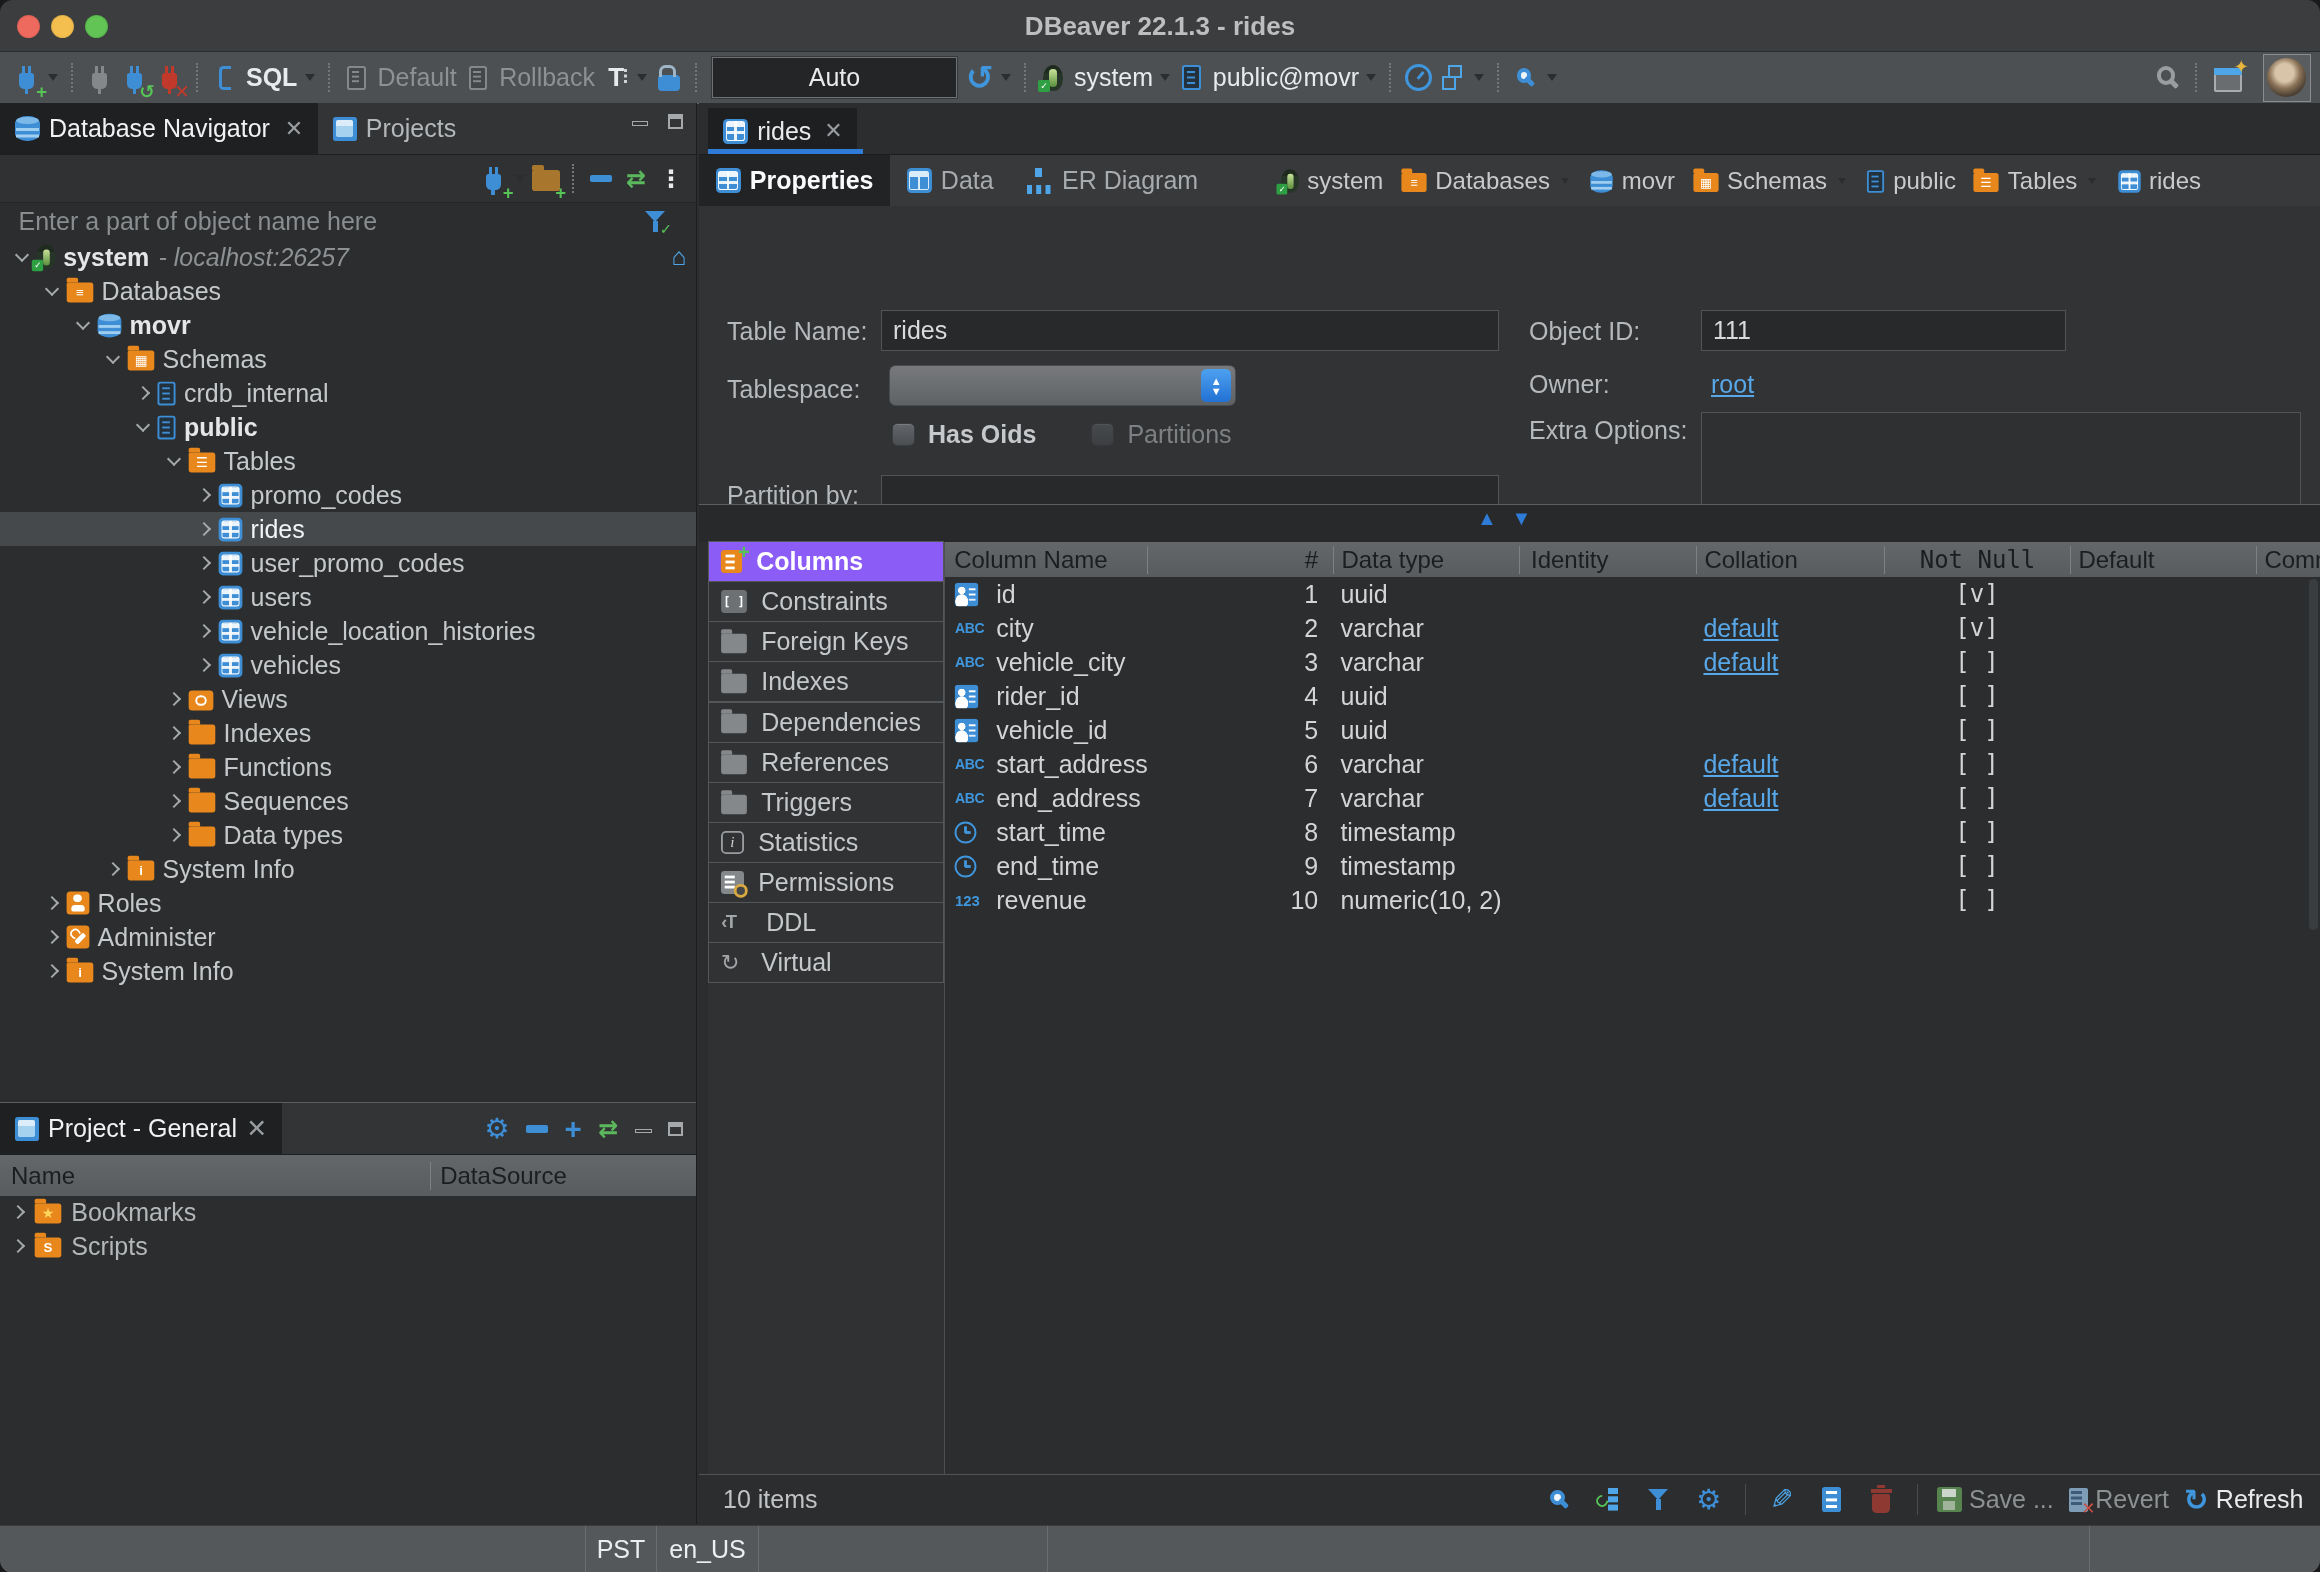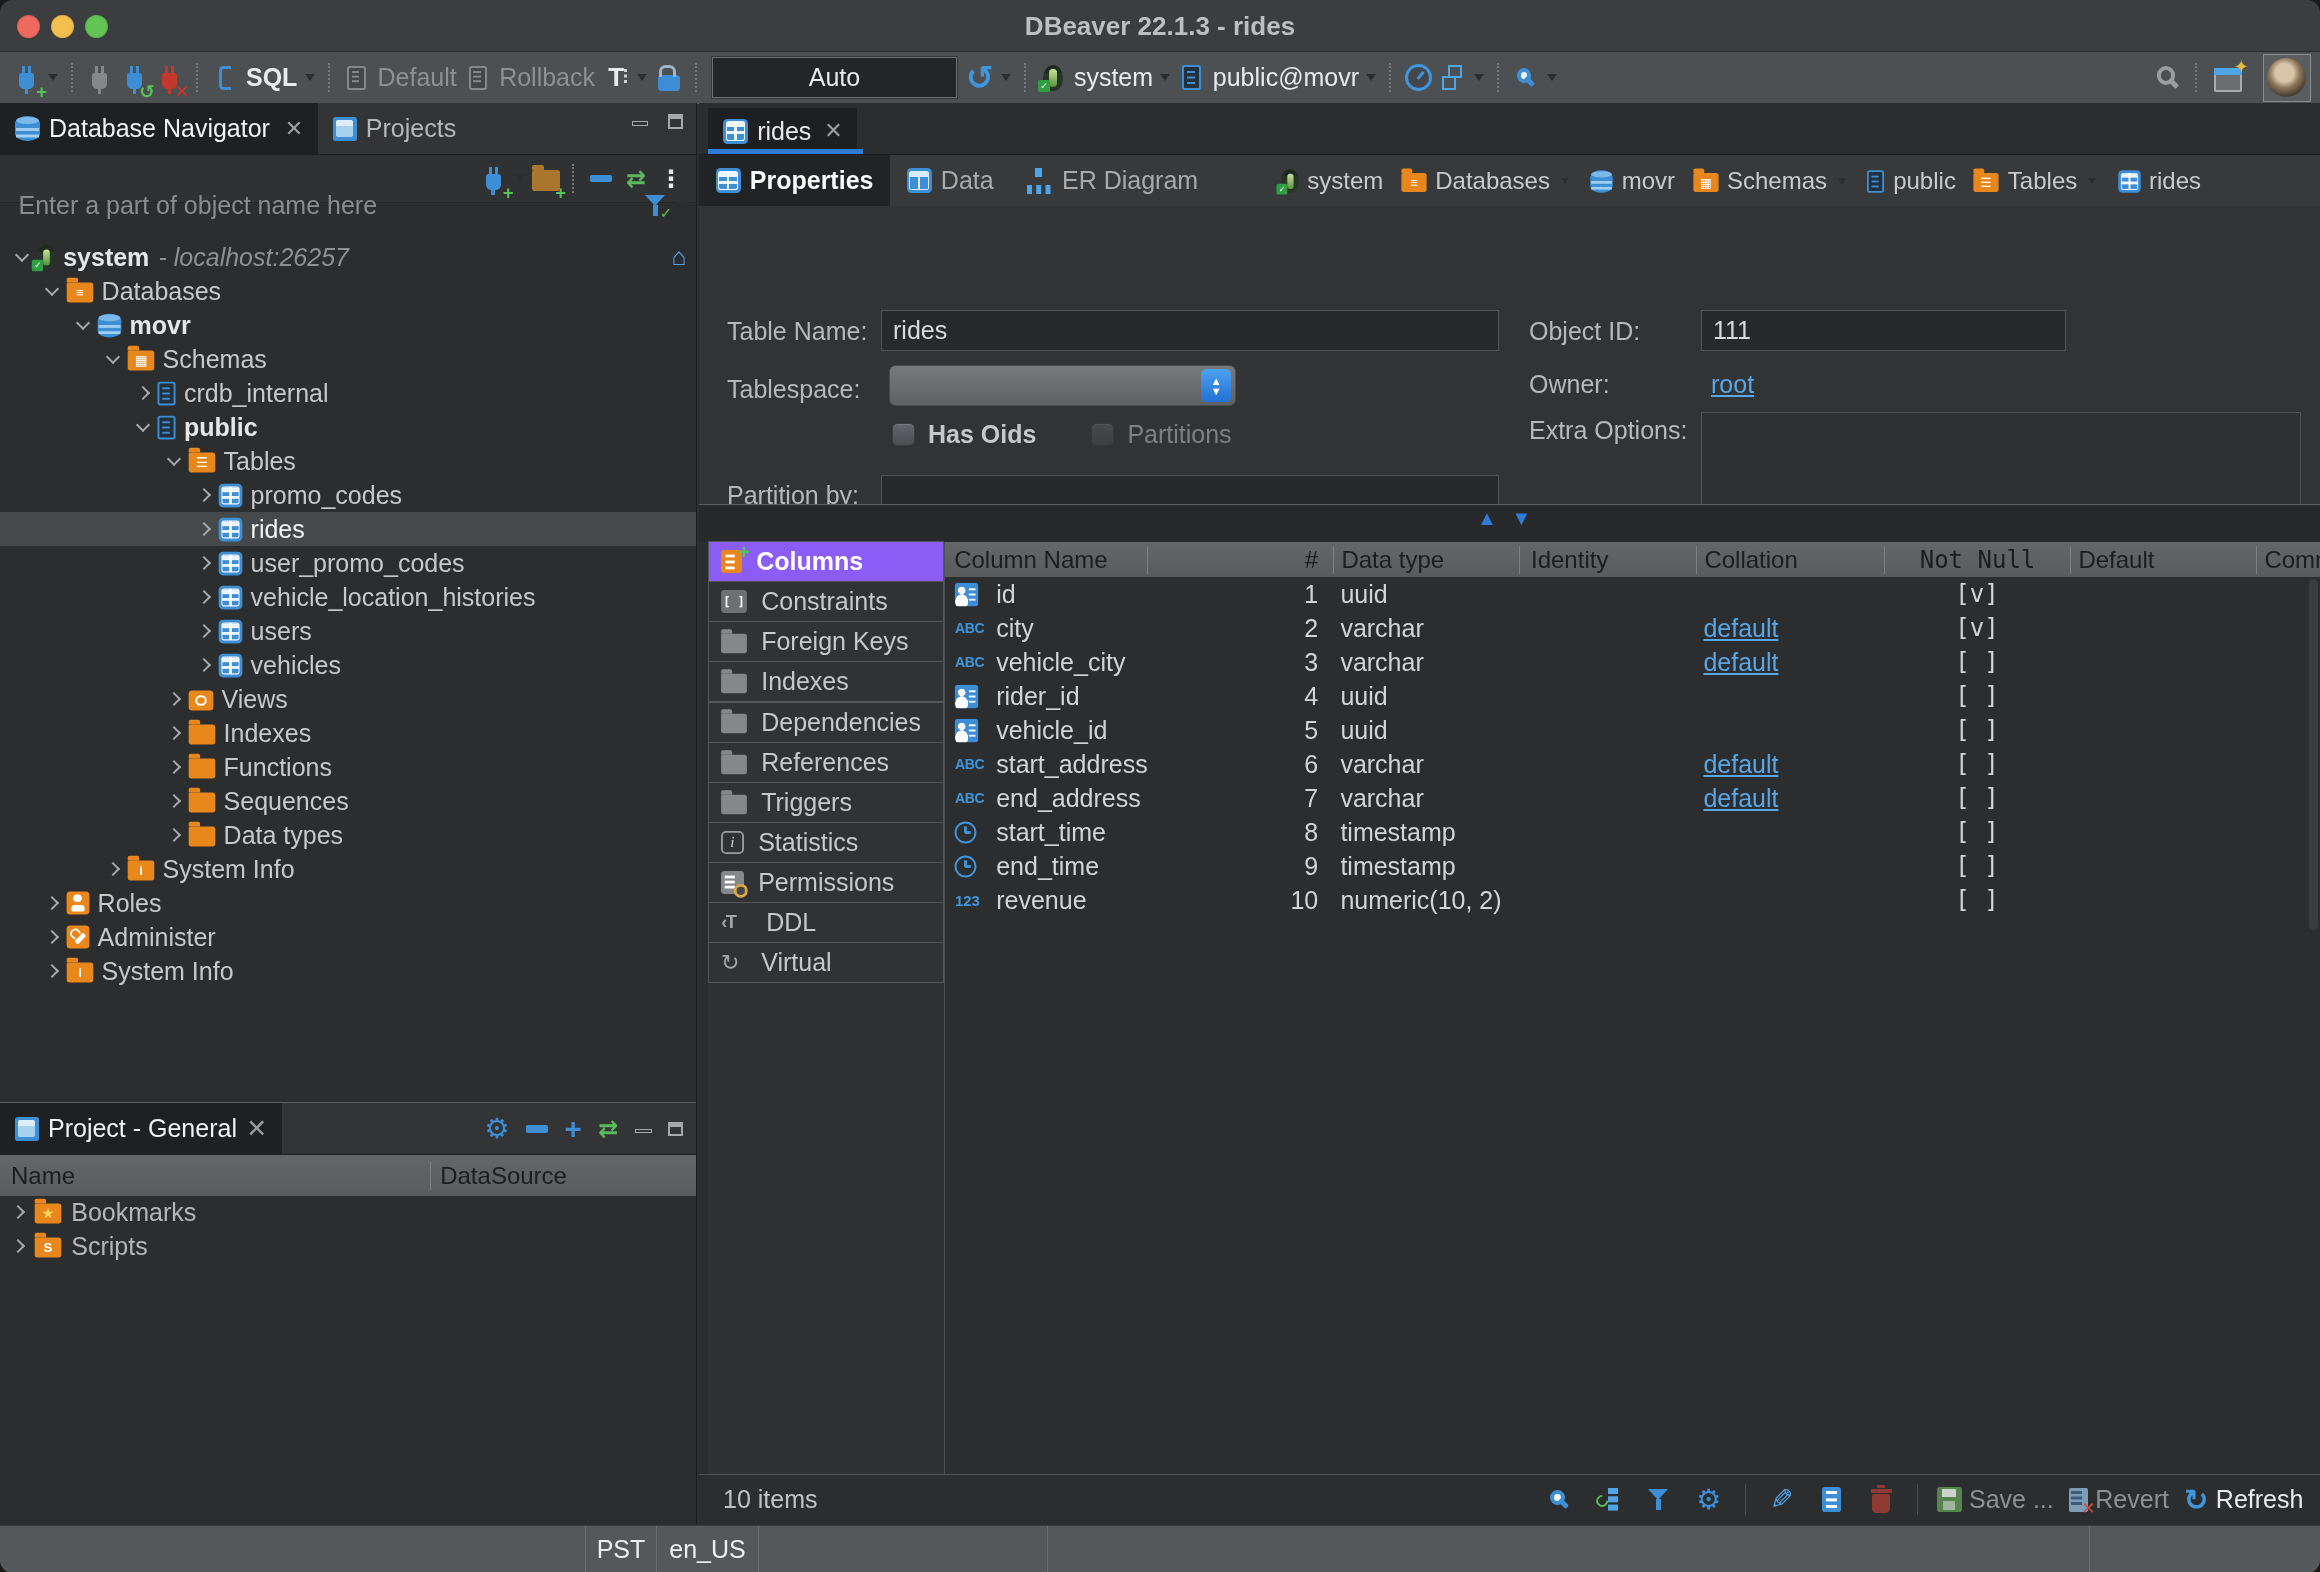--- a/index.html
+++ b/index.html
@@ -167,21 +167,21 @@
   .ch.r{transform:rotate(-45deg);margin-right:3.7px;}
   .ch.d{transform:rotate(45deg);margin-top:-3.7px;margin-right:3.7px;}
   
   .left{position:absolute;left:0;top:103px;width:697px;height:1421px;background:#2b2d2e;border-right:1.8px solid #1c1d1e;}
   .nav-tabbar{position:absolute;left:0;top:0;right:0;height:52px;background:#323436;border-bottom:0.9px solid #1e1f20;display:flex;align-items:stretch;}
   .nav-tab{display:flex;align-items:center;gap:9.2px;padding:0 14.8px;font-size:25px;color:#b5b8ba;}
   .nav-tab.active{background:#1e2021;color:#f0f2f3;}
   .nav-tab .x{color:#9a9da0;font-size:22px;margin-left:5.5px;}
   .winbtns{position:absolute;right:13px;top:11px;display:flex;gap:20px;align-items:center;}
   .nav-toolbar{position:absolute;left:0;top:52px;right:0;height:48px;background:#2f3133;display:flex;align-items:center;justify-content:flex-end;padding-right:7.4px;border-bottom:0.9px solid #242627;}
-  .filter-row{position:absolute;left:0;top:84px;right:0;height:37px;display:flex;align-items:center;}
+  .filter-row{position:absolute;left:0;top:100px;right:0;height:37px;display:flex;align-items:center;}
   .filter-input{flex:1;height:35px;background:transparent;border:none;outline:none;color:#d0d3d5;font-size:25px;padding:0 0 0 18.5px;font-family:inherit;}
   .filter-input::placeholder{color:#8a8d8f;}
   .tree{position:absolute;left:0;top:137px;right:0;height:862px;overflow:hidden;}
   .trow{position:relative;display:flex;align-items:center;height:34px;white-space:nowrap;}
   .trow.sel{background:#45494c;}
   .trow .lbl{margin-left:7.4px;color:#c6c9cb;}
   .trow .lbl.bold{font-weight:700;color:#e4e6e8;}
   .trow.sel .lbl{color:#f2f4f5;}
   .trow .sfx{margin-left:9.2px;color:#8e9193;font-style:italic;}
   .trow .home{position:absolute;right:9.2px;top:1.8px;}
@@ -464,27 +464,27 @@
   </div>
   <div class="trow" style="padding-left:199px">
     <span class="ch r"></span>
     <span class="ic i-table"></span>
     <span class="lbl">user_promo_codes</span>
 
   </div>
   <div class="trow" style="padding-left:199px">
     <span class="ch r"></span>
     <span class="ic i-table"></span>
+    <span class="lbl">users</span>
+
+  </div>
+  <div class="trow" style="padding-left:199px">
+    <span class="ch r"></span>
+    <span class="ic i-table"></span>
     <span class="lbl">vehicle_location_histories</span>
-
-  </div>
-  <div class="trow" style="padding-left:199px">
-    <span class="ch r"></span>
-    <span class="ic i-table"></span>
-    <span class="lbl">users</span>
 
   </div>
   <div class="trow" style="padding-left:199px">
     <span class="ch r"></span>
     <span class="ic i-table"></span>
     <span class="lbl">vehicles</span>
 
   </div>
   <div class="trow" style="padding-left:169px">
     <span class="ch r"></span>

